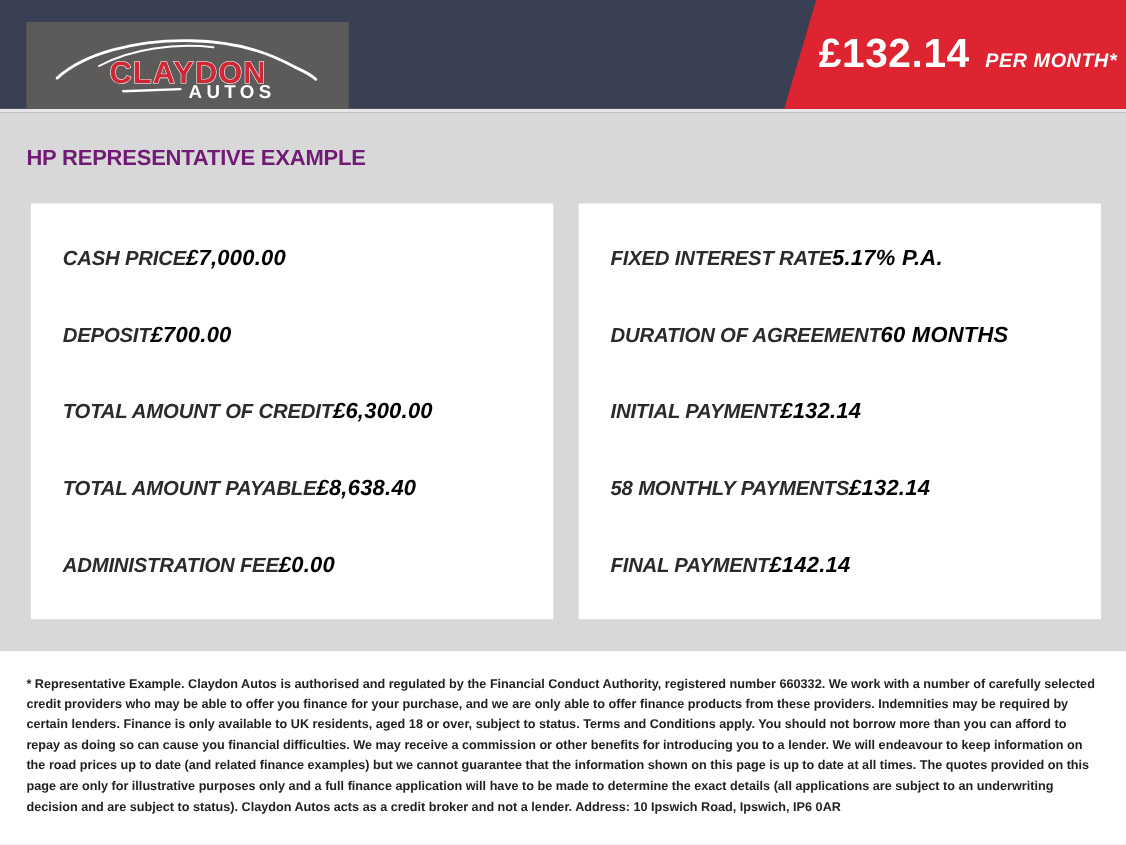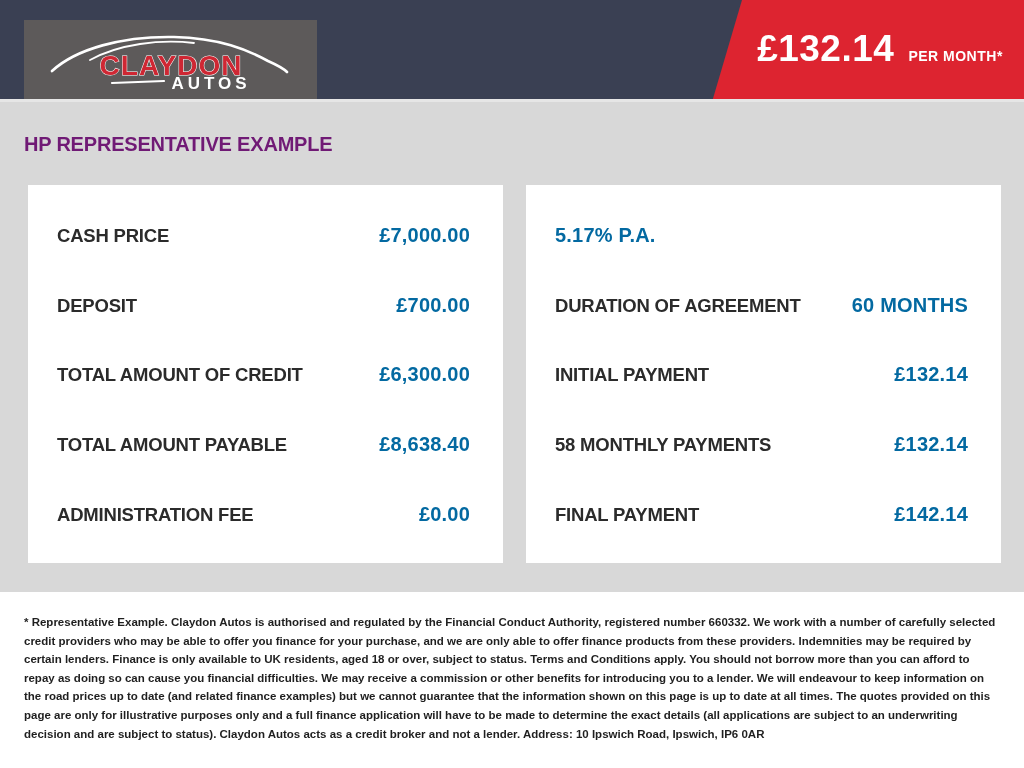--- a/index.html
+++ b/index.html
@@ -44,24 +44,25 @@
   }
   .price-amount {
     color: #ffffff;
     font-size: 37px;
     font-weight: bold;
     letter-spacing: 0.5px;
     line-height: 1;
   }
   .price-period {
     color: #ffffff;
-    font-size: 14px;
+    font-size: 18px;
     font-weight: bold;
     letter-spacing: 0.5px;
     line-height: 1;
+    font-style: italic;
   }
 
   
   .page-title {
     margin: 31px 0 0 24px;
     font-size: 20px;
     font-weight: bold;
     color: #701a75;
     letter-spacing: -0.2px;
   }
@@ -76,33 +77,34 @@
     background: #ffffff;
     flex: 1;
     height: 378px;
     padding: 16px 33px 14px 29px;
     display: flex;
     flex-direction: column;
     justify-content: space-around;
   }
   .fin-row {
     display: flex;
-    justify-content: space-between;
+    justify-content: flex-start;
     align-items: baseline;
+    font-style: italic;
   }
   .fin-label {
     font-size: 18.5px;
     font-weight: bold;
     color: #2b2b2b;
     letter-spacing: -0.2px;
   }
   .fin-value {
     font-size: 20px;
     font-weight: bold;
-    color: #0369a1;
+    color: #000000;
     letter-spacing: 0.2px;
   }
 
   
   .footer {
     position: absolute;
     left: 0; bottom: 0;
     width: 1024px;
     height: 176px;
     background: #ffffff;
@@ -160,20 +162,21 @@
       <span class="fin-value">£8,638.40</span>
     </div>
     <div class="fin-row">
       <span class="fin-label">ADMINISTRATION FEE</span>
       <span class="fin-value">£0.00</span>
     </div>
   </div>
 
   <div class="card">
     <div class="fin-row">
+      <span class="fin-label">FIXED INTEREST RATE</span>
       <span class="fin-value">5.17% P.A.</span>
     </div>
     <div class="fin-row">
       <span class="fin-label">DURATION OF AGREEMENT</span>
       <span class="fin-value">60 MONTHS</span>
     </div>
     <div class="fin-row">
       <span class="fin-label">INITIAL PAYMENT</span>
       <span class="fin-value">£132.14</span>
     </div>

